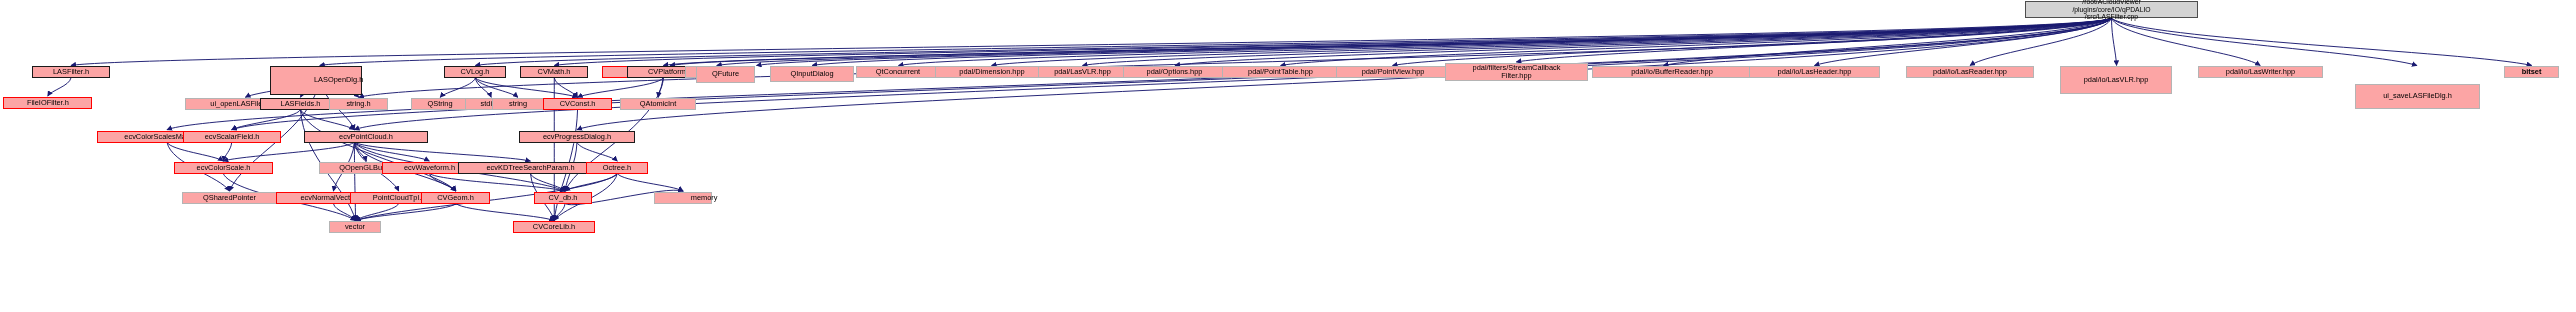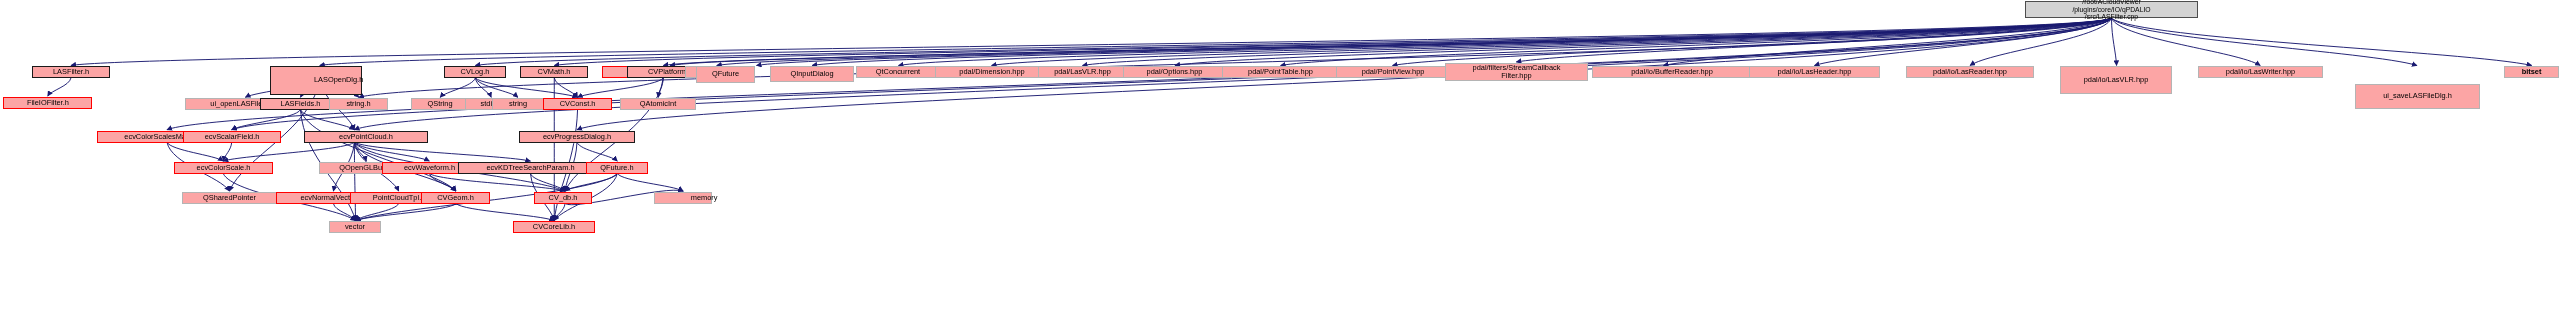--- a/index.html
+++ b/index.html
@@ -187,21 +187,21 @@
       <div class="node plain" style="left: 2355px; top: 84px; width: 125px; height: 25px;">ui_saveLASFileDlg.h</div>
       <div class="node plain" style="left: 2504px; top: 66px; width: 55px; height: 11.8px; font-weight: bold;">bitset</div>
       <div class="node red" style="left: 97px; top: 131px; width: 141px; height: 11.8px;">ecvColorScalesManager.h</div>
       <div class="node red" style="left: 183px; top: 131px; width: 98px; height: 11.8px;">ecvScalarField.h</div>
       <div class="node key" style="left: 304px; top: 131px; width: 124px; height: 11.8px;">ecvPointCloud.h</div>
       <div class="node key" style="left: 519px; top: 131px; width: 116px; height: 11.8px;">ecvProgressDialog.h</div>
       <div class="node red" style="left: 174px; top: 162px; width: 99px; height: 11.8px;">ecvColorScale.h</div>
       <div class="node plain" style="left: 319px; top: 162px; width: 94px; height: 11.8px;">QOpenGLBuffer</div>
       <div class="node red" style="left: 382px; top: 162px; width: 95px; height: 11.8px;">ecvWaveform.h</div>
       <div class="node key" style="left: 458px; top: 162px; width: 145px; height: 11.8px;">ecvKDTreeSearchParam.h</div>
-      <div class="node red" style="left: 586px; top: 162px; width: 62px; height: 11.8px;">QFuture.h</div>
+      <div class="node red" style="left: 586px; top: 162px; width: 62px; height: 11.8px;">Octree.h</div>
       <div class="node plain" style="left: 182px; top: 192px; width: 95px; height: 11.8px;">QSharedPointer</div>
       <div class="node red" style="left: 276px; top: 192px; width: 115px; height: 11.8px;">ecvNormalVectors.h</div>
       <div class="node red" style="left: 350px; top: 192px; width: 98px; height: 11.8px;">PointCloudTpl.h</div>
       <div class="node red" style="left: 421px; top: 192px; width: 69px; height: 11.8px;">CVGeom.h</div>
       <div class="node red" style="left: 534px; top: 192px; width: 58px; height: 11.8px;">CV_db.h</div>
       <div class="node plain" style="left: 654px; top: 192px; width: 58px; height: 11.8px; padding-left: 44px;">memory</div>
       <div class="node plain" style="left: 329px; top: 221px; width: 52px; height: 11.8px;">vector</div>
       <div class="node red" style="left: 513px; top: 221px; width: 82px; height: 11.8px;">CVCoreLib.h</div>
     </div>
 </div>

